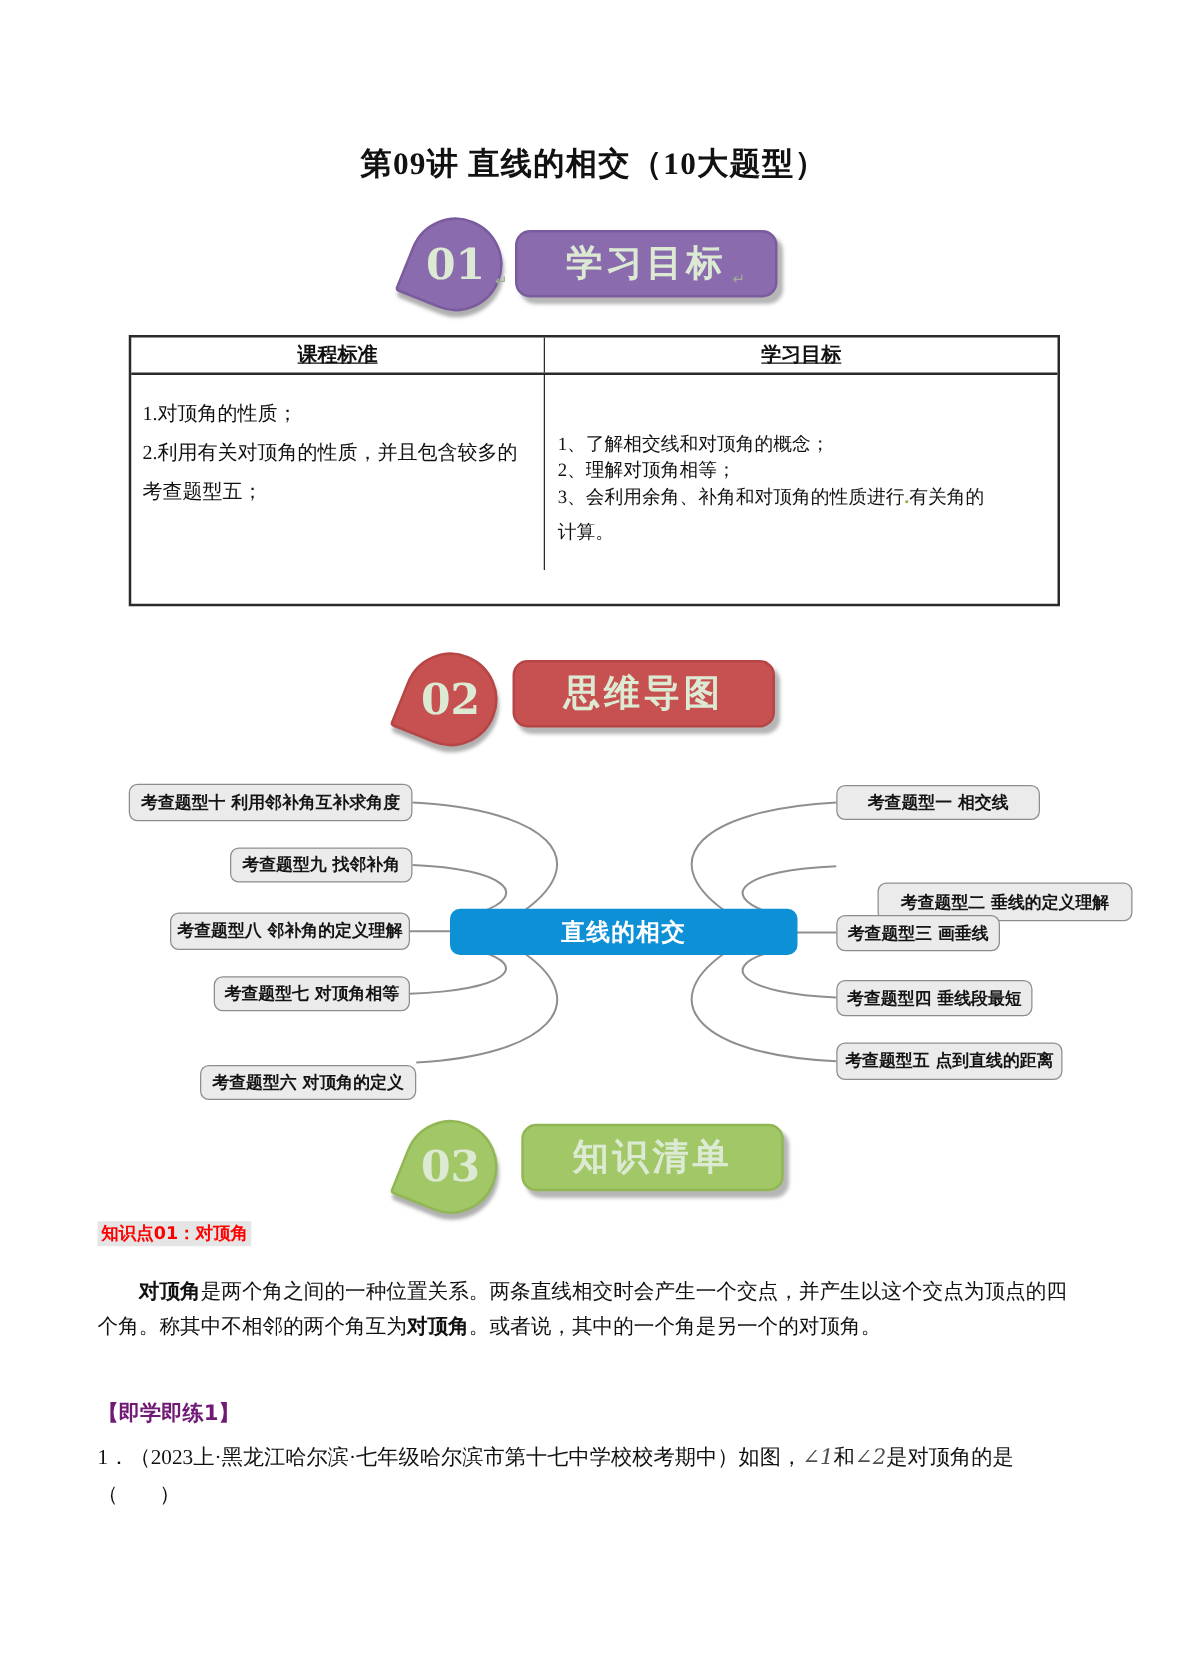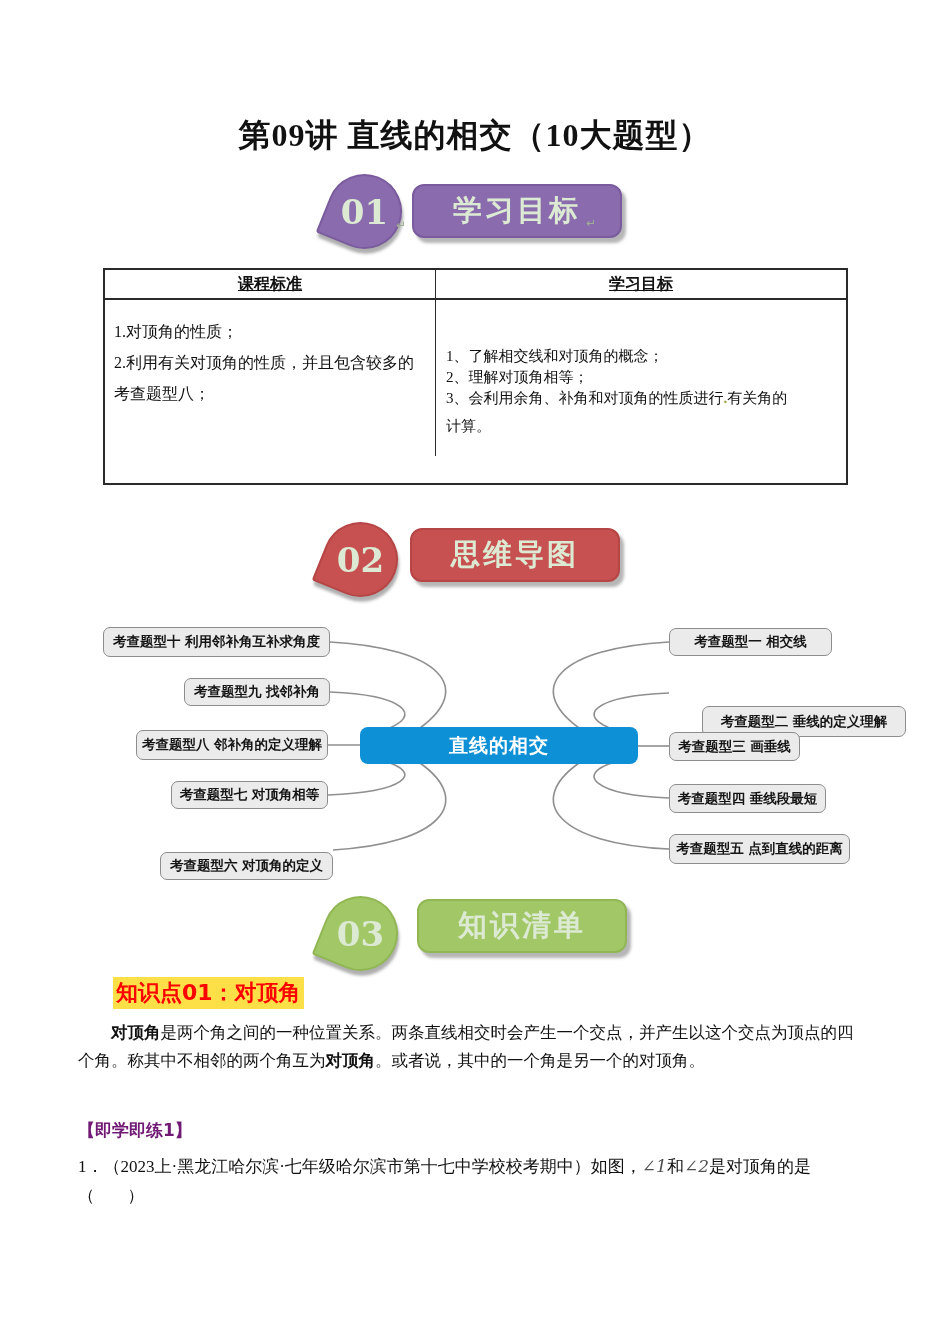--- a/index.html
+++ b/index.html
@@ -10,21 +10,21 @@
     font-family: "Liberation Serif", "DejaVu Serif", serif;
     color: #111;
     overflow: hidden;
   }
   .abs { position: absolute; }
 
   
   .doc-title {
     top: 114px; left: 0; width: 950px;
     text-align: center;
-    font-size: 32px; font-weight: bold;
+    font-size: 25px; font-weight: bold;
     letter-spacing: 1px;
     font-family: "Liberation Serif", "DejaVu Serif", serif;
   }
 
   
   .badge-group { position: absolute; width: 950px; height: 90px; }
   .teardrop {
     position: absolute;
     width: 75px; height: 75px;
     border-radius: 50% 50% 50% 3px;
@@ -106,26 +106,25 @@
     border-radius: 8px;
     display: flex; align-items: center; justify-content: center;
     font-family: "DejaVu Sans", "Liberation Sans", sans-serif;
     font-weight: bold; font-size: 19px; color: #ffffff;
     letter-spacing: 1px;
   }
 
   
   .kp-heading {
     top: 977px; left: 78px;
-    background: #fde047;
+    background: #e5e5e5;
     color: #ff0000;
-    font-weight: bold; font-size: 22px;
+    font-weight: bold; font-size: 14px;
     font-family: "DejaVu Sans", "Liberation Sans", sans-serif;
     padding: 1px 3px;
-    margin-left: 35px;
   }
   .kp-body {
     top: 1019px; left: 78px; width: 786px;
     font-size: 16.5px; line-height: 28px;
   }
   .kp-body p { text-indent: 2em; }
   .kp-body p.p2 { margin-top: 5px; }
 
   .practice-tag {
     top: 1119px; left: 78px;
@@ -164,21 +163,21 @@
 
 <div class="abs goals-table">
   <div class="gt-header">
     <div class="gt-h-cell gt-h-left">课程标准</div>
     <div class="gt-h-cell gt-h-right">学习目标</div>
   </div>
   <div class="gt-body">
     <div class="gt-b-left">
       <div>1.对顶角的性质；</div>
       <div>2.利用有关对顶角的性质，并且包含较多的</div>
-      <div>考查题型八；</div>
+      <div>考查题型五；</div>
     </div>
     <div class="gt-b-right">
       <div>1、了解相交线和对顶角的概念；</div>
       <div>2、理解对顶角相等；</div>
       <div><span>3、会利用余角、补角和对顶角的性质进行</span><span class="stray-dot">.</span><span>有关角的</span></div>
       <div class="gt-last-line">计算。</div>
     </div>
   </div>
 </div>
 

